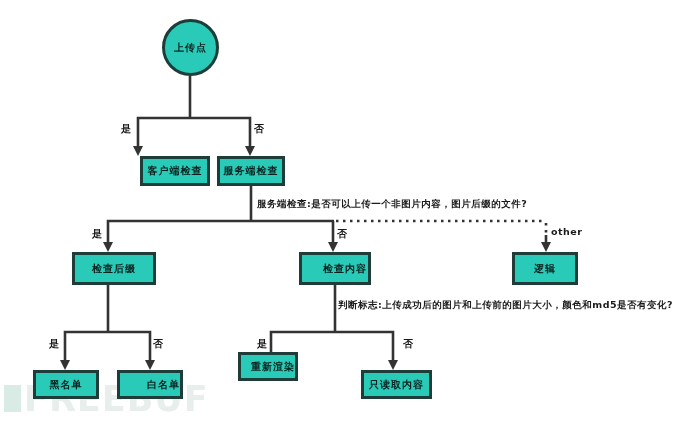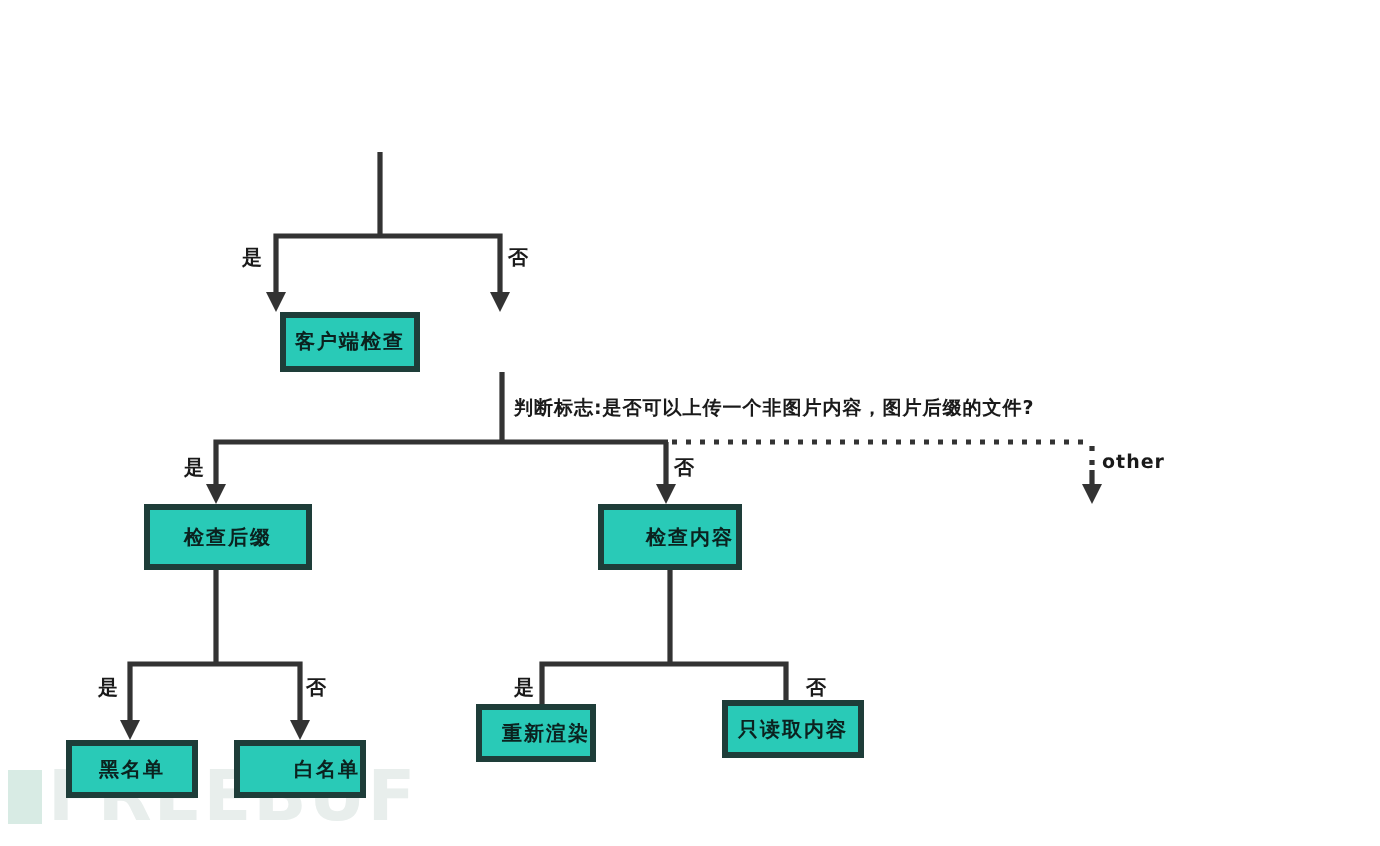--- a/index.html
+++ b/index.html
@@ -55,52 +55,62 @@
     <polygon class="ahead" points="245,146 255,146 250,156"></polygon>
     <polygon class="ahead" points="103,242 113,242 108,252"></polygon>
     <polygon class="ahead" points="328,242 338,242 333,252"></polygon>
     <polygon class="ahead" points="541,242 551,242 546,252"></polygon>
     <polygon class="ahead" points="60,360 70,360 65,370"></polygon>
     <polygon class="ahead" points="145,360 155,360 150,370"></polygon>
     <polygon class="ahead" points="266,360 276,360 271,370"></polygon>
     <polygon class="ahead" points="388,360 398,360 393,370"></polygon>
   </svg>
 
+  <div class="node circle" style="left:162px;top:19px;width:57px;height:57px;">
+    <span>上传点</span>
+  </div>
 
   <div class="node" style="left:104px;top:156px;width:70px;height:30px;margin-left:36px;">
     <span>客户端检查</span>
   </div>
 
+  <div class="node" style="left:217px;top:156px;width:68px;height:30px;">
+    <span>服务端检查</span>
+  </div>
 
   <div class="node" style="left:72px;top:252px;width:84px;height:33px;">
     <span>检查后缀</span>
   </div>
 
   <div class="node" style="left:299px;top:252px;width:72px;height:33px;padding-left:20px;">
     <span>检查内容</span>
   </div>
 
+  <div class="node" style="left:512px;top:252px;width:66px;height:33px;">
+    <span>逻辑</span>
+  </div>
 
   <div class="node" style="left:33px;top:370px;width:66px;height:29px;text-align:center;">
     <span>黑名单</span>
   </div>
 
   <div class="node" style="left:117px;top:370px;width:66px;height:29px;justify-content:flex-end;">
     <span>白名单</span>
   </div>
 
   <div class="node" style="left:238px;top:352px;width:60px;height:29px;justify-content:flex-end;">
     <span>重新渲染</span>
   </div>
 
-  <div class="node" style="left:361px;top:350px;width:71px;height:29px;align-items:center;">
+  <div class="node" style="left:361px;top:370px;width:71px;height:29px;align-items:center;">
     <span>只读取内容</span>
   </div>
 
-  <span class="elabel" style="left:257px;top:198px;">判断标志:是否可以上传一个非图片内容，图片后缀的文件?</span>
+  <span class="elabel" style="left:257px;top:198px;">服务端检查:是否可以上传一个非图片内容，图片后缀的文件?</span>
+  <span class="elabel" style="left:338px;top:299px;">判断标志:上传成功后的图片和上传前的图片大小，颜色和md5是否有变化?</span>
 
   <span class="elabel blabel" style="left:121px;top:122px;">是</span>
   <span class="elabel blabel" style="left:254px;top:122px;">否</span>
   <span class="elabel blabel" style="left:92px;top:227px;">是</span>
   <span class="elabel blabel" style="left:337px;top:227px;">否</span>
   <span class="elabel" style="left:551px;top:226px;">other</span>
   <span class="elabel blabel" style="left:49px;top:337px;">是</span>
   <span class="elabel blabel" style="left:153px;top:337px;">否</span>
   <span class="elabel blabel" style="left:257px;top:337px;">是</span>
   <span class="elabel blabel" style="left:403px;top:337px;">否</span>

